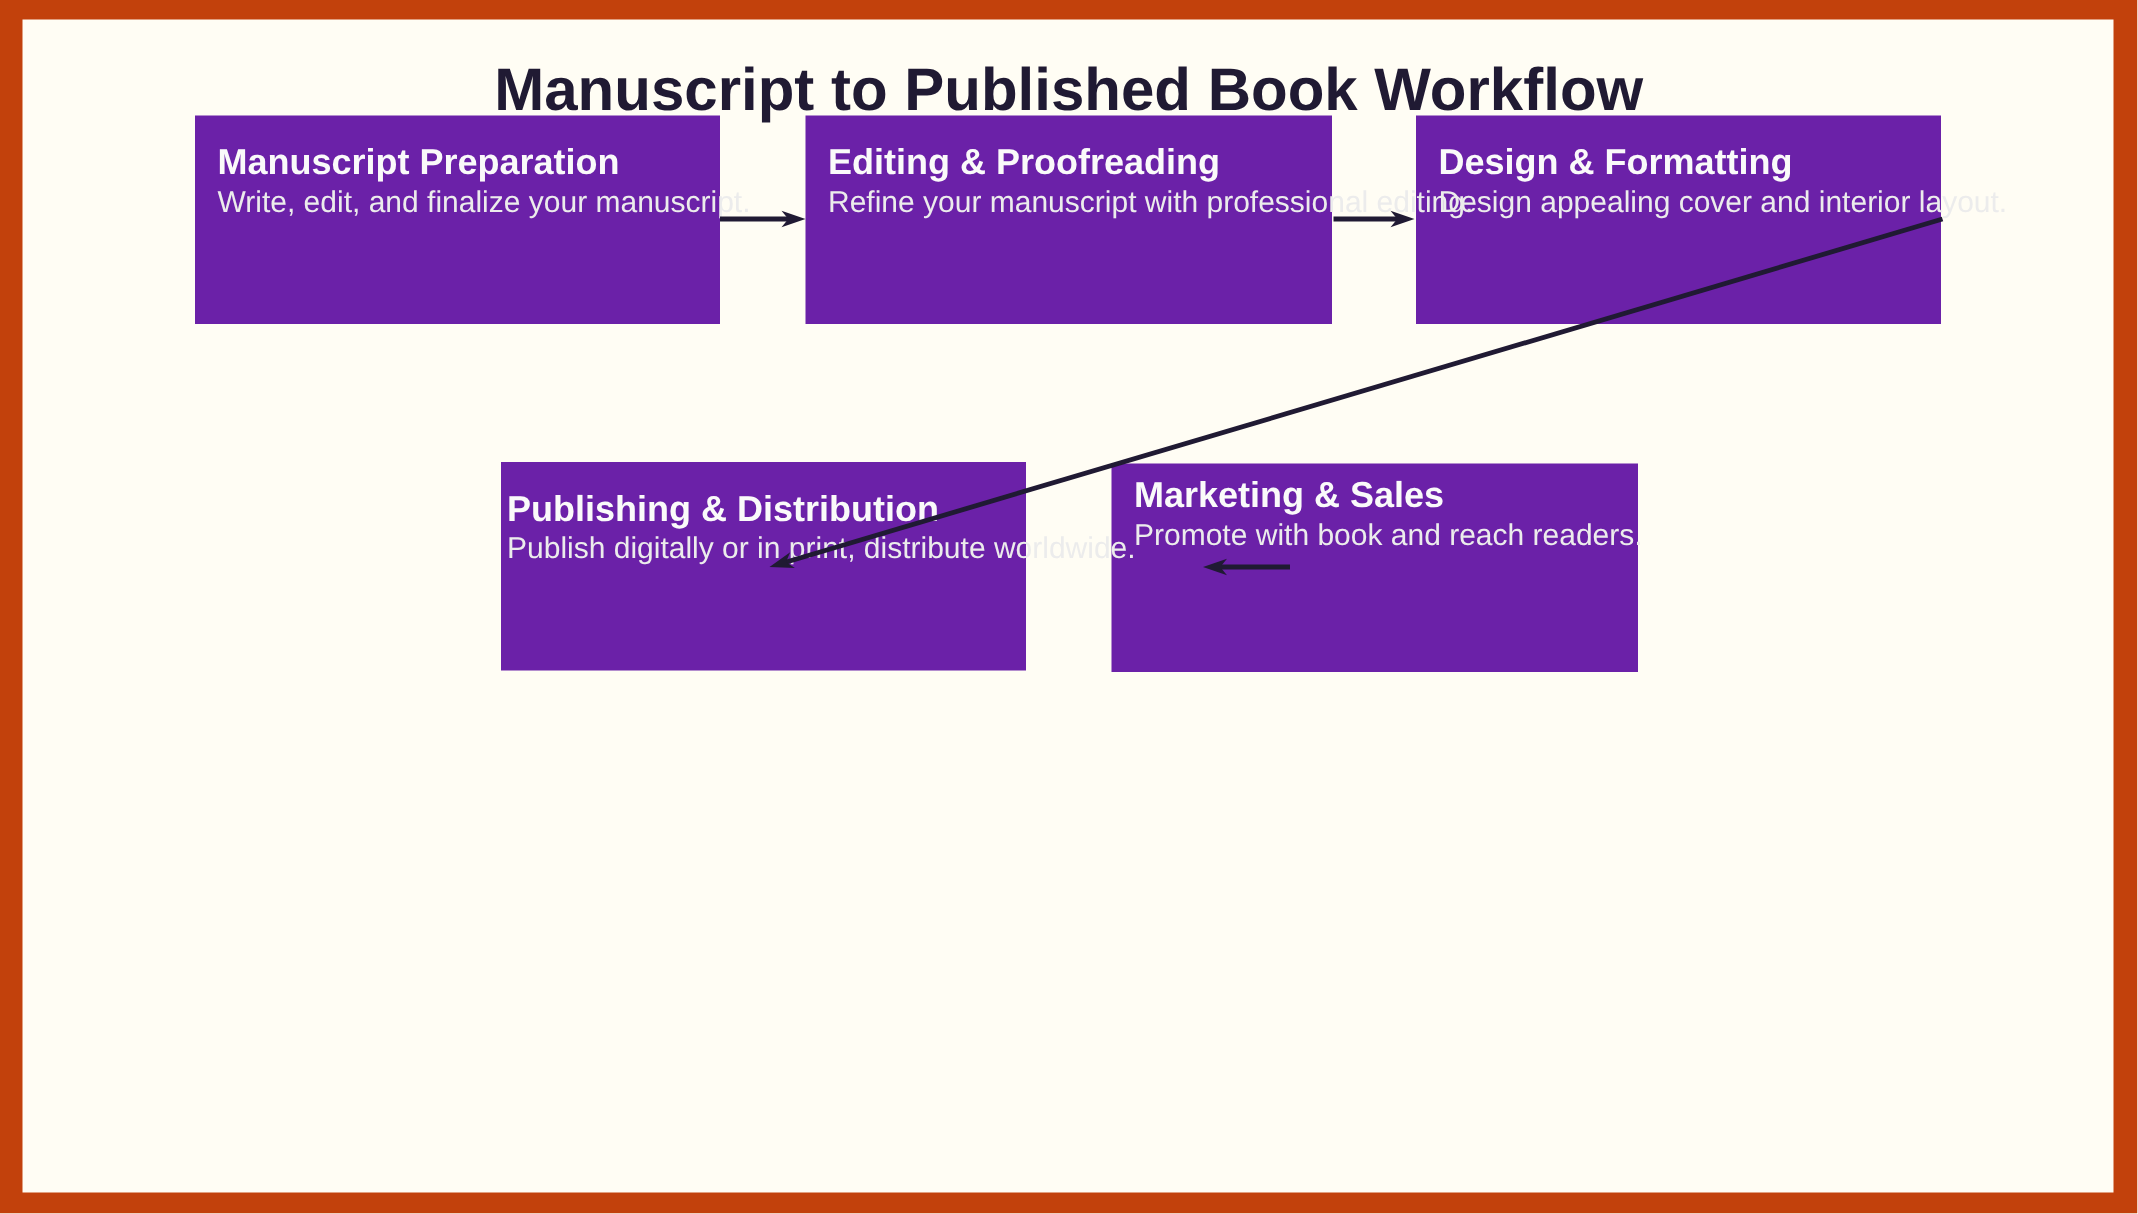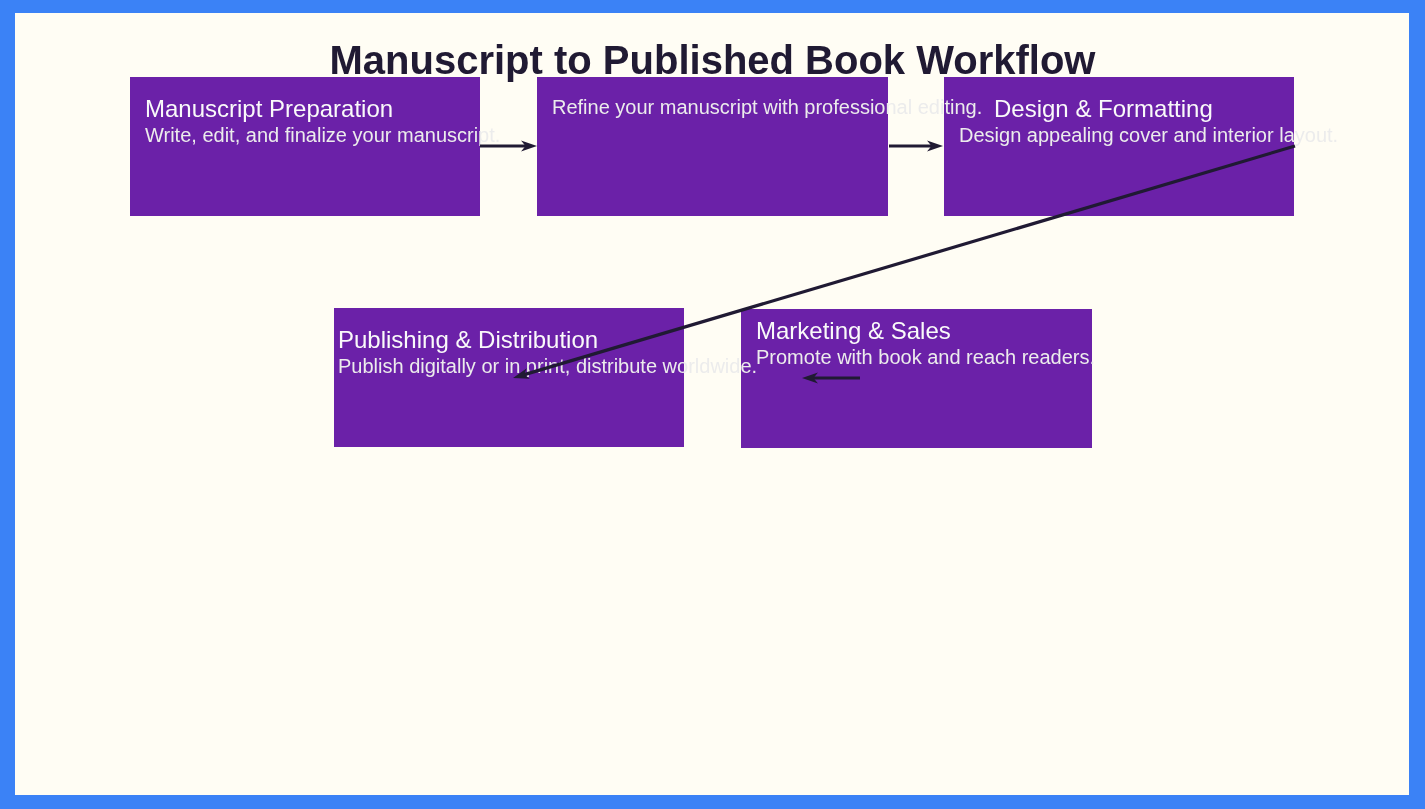--- a/index.html
+++ b/index.html
@@ -39,58 +39,59 @@
   }
   .node-text {
     position: absolute;
     z-index: 3;
     white-space: nowrap;
     pointer-events: none;
   }
   .node-title {
     font-size: 24px;
     line-height: 28px;
-    font-weight: normal;
+    font-weight: bold;
     color: #fafafa;
   }
   .node-desc {
     font-size: 20px;
     line-height: 24px;
     color: #ececec;
   }
   #arrow-layer {
     position: absolute;
     left: 0; top: 0;
     z-index: 4;
     pointer-events: none;
   }
 </style>
 </head>
 <body>
 
-<div id="page" style="background: #3b82f6;">
+<div id="page" style="background: #c2410c;">
   <div class="canvas" style="background: rgb(255, 253, 244);"></div>
 
   <h1 class="diagram-title" style="color: rgb(32, 26, 51);">Manuscript to Published Book Workflow</h1>
 
   <div class="node-rect" style="left: 130px; top: 77px; width: 350px; height: 139px; background: rgb(107, 33, 168);"></div>
   <div class="node-rect" style="left: 537px; top: 77px; width: 351px; height: 139px; background: rgb(107, 33, 168);"></div>
   <div class="node-rect" style="left: 944px; top: 77px; width: 350px; height: 139px; background: rgb(107, 33, 168);"></div>
   <div class="node-rect" style="left: 334px; top: 308px; width: 350px; height: 139px; background: rgb(107, 33, 168);"></div>
   <div class="node-rect" style="left: 741px; top: 309px; width: 351px; height: 139px; background: rgb(107, 33, 168);"></div>
 
   <div class="node-text" style="left: 145px; top: 95px;">
     <div class="node-title" style="color: rgb(250, 250, 250);">Manuscript Preparation</div>
     <div class="node-desc" style="color: rgb(236, 236, 236);">Write, edit, and finalize your manuscript.</div>
   </div>
   <div class="node-text" style="left: 552px; top: 95px;">
+    <div class="node-title" style="color: rgb(250, 250, 250);">Editing &amp; Proofreading</div>
     <div class="node-desc" style="color: rgb(236, 236, 236);">Refine your manuscript with professional editing.</div>
   </div>
   <div class="node-text" style="left: 959px; top: 95px;">
-    <div class="node-title" style="color: rgb(250, 250, 250); margin-left: 35px;">Design &amp; Formatting</div>
+    <div class="node-title" style="color: rgb(250, 250, 250);">Design &amp; Formatting</div>
     <div class="node-desc" style="color: rgb(236, 236, 236);">Design appealing cover and interior layout.</div>
   </div>
   <div class="node-text" style="left: 338px; top: 326px;">
     <div class="node-title" style="color: rgb(250, 250, 250);">Publishing &amp; Distribution</div>
     <div class="node-desc" style="color: rgb(236, 236, 236);">Publish digitally or in print, distribute worldwide.</div>
   </div>
   <div class="node-text" style="left: 756px; top: 317px;">
     <div class="node-title" style="color: rgb(250, 250, 250);">Marketing &amp; Sales</div>
     <div class="node-desc" style="color: rgb(236, 236, 236);">Promote with book and reach readers.</div>
   </div>

